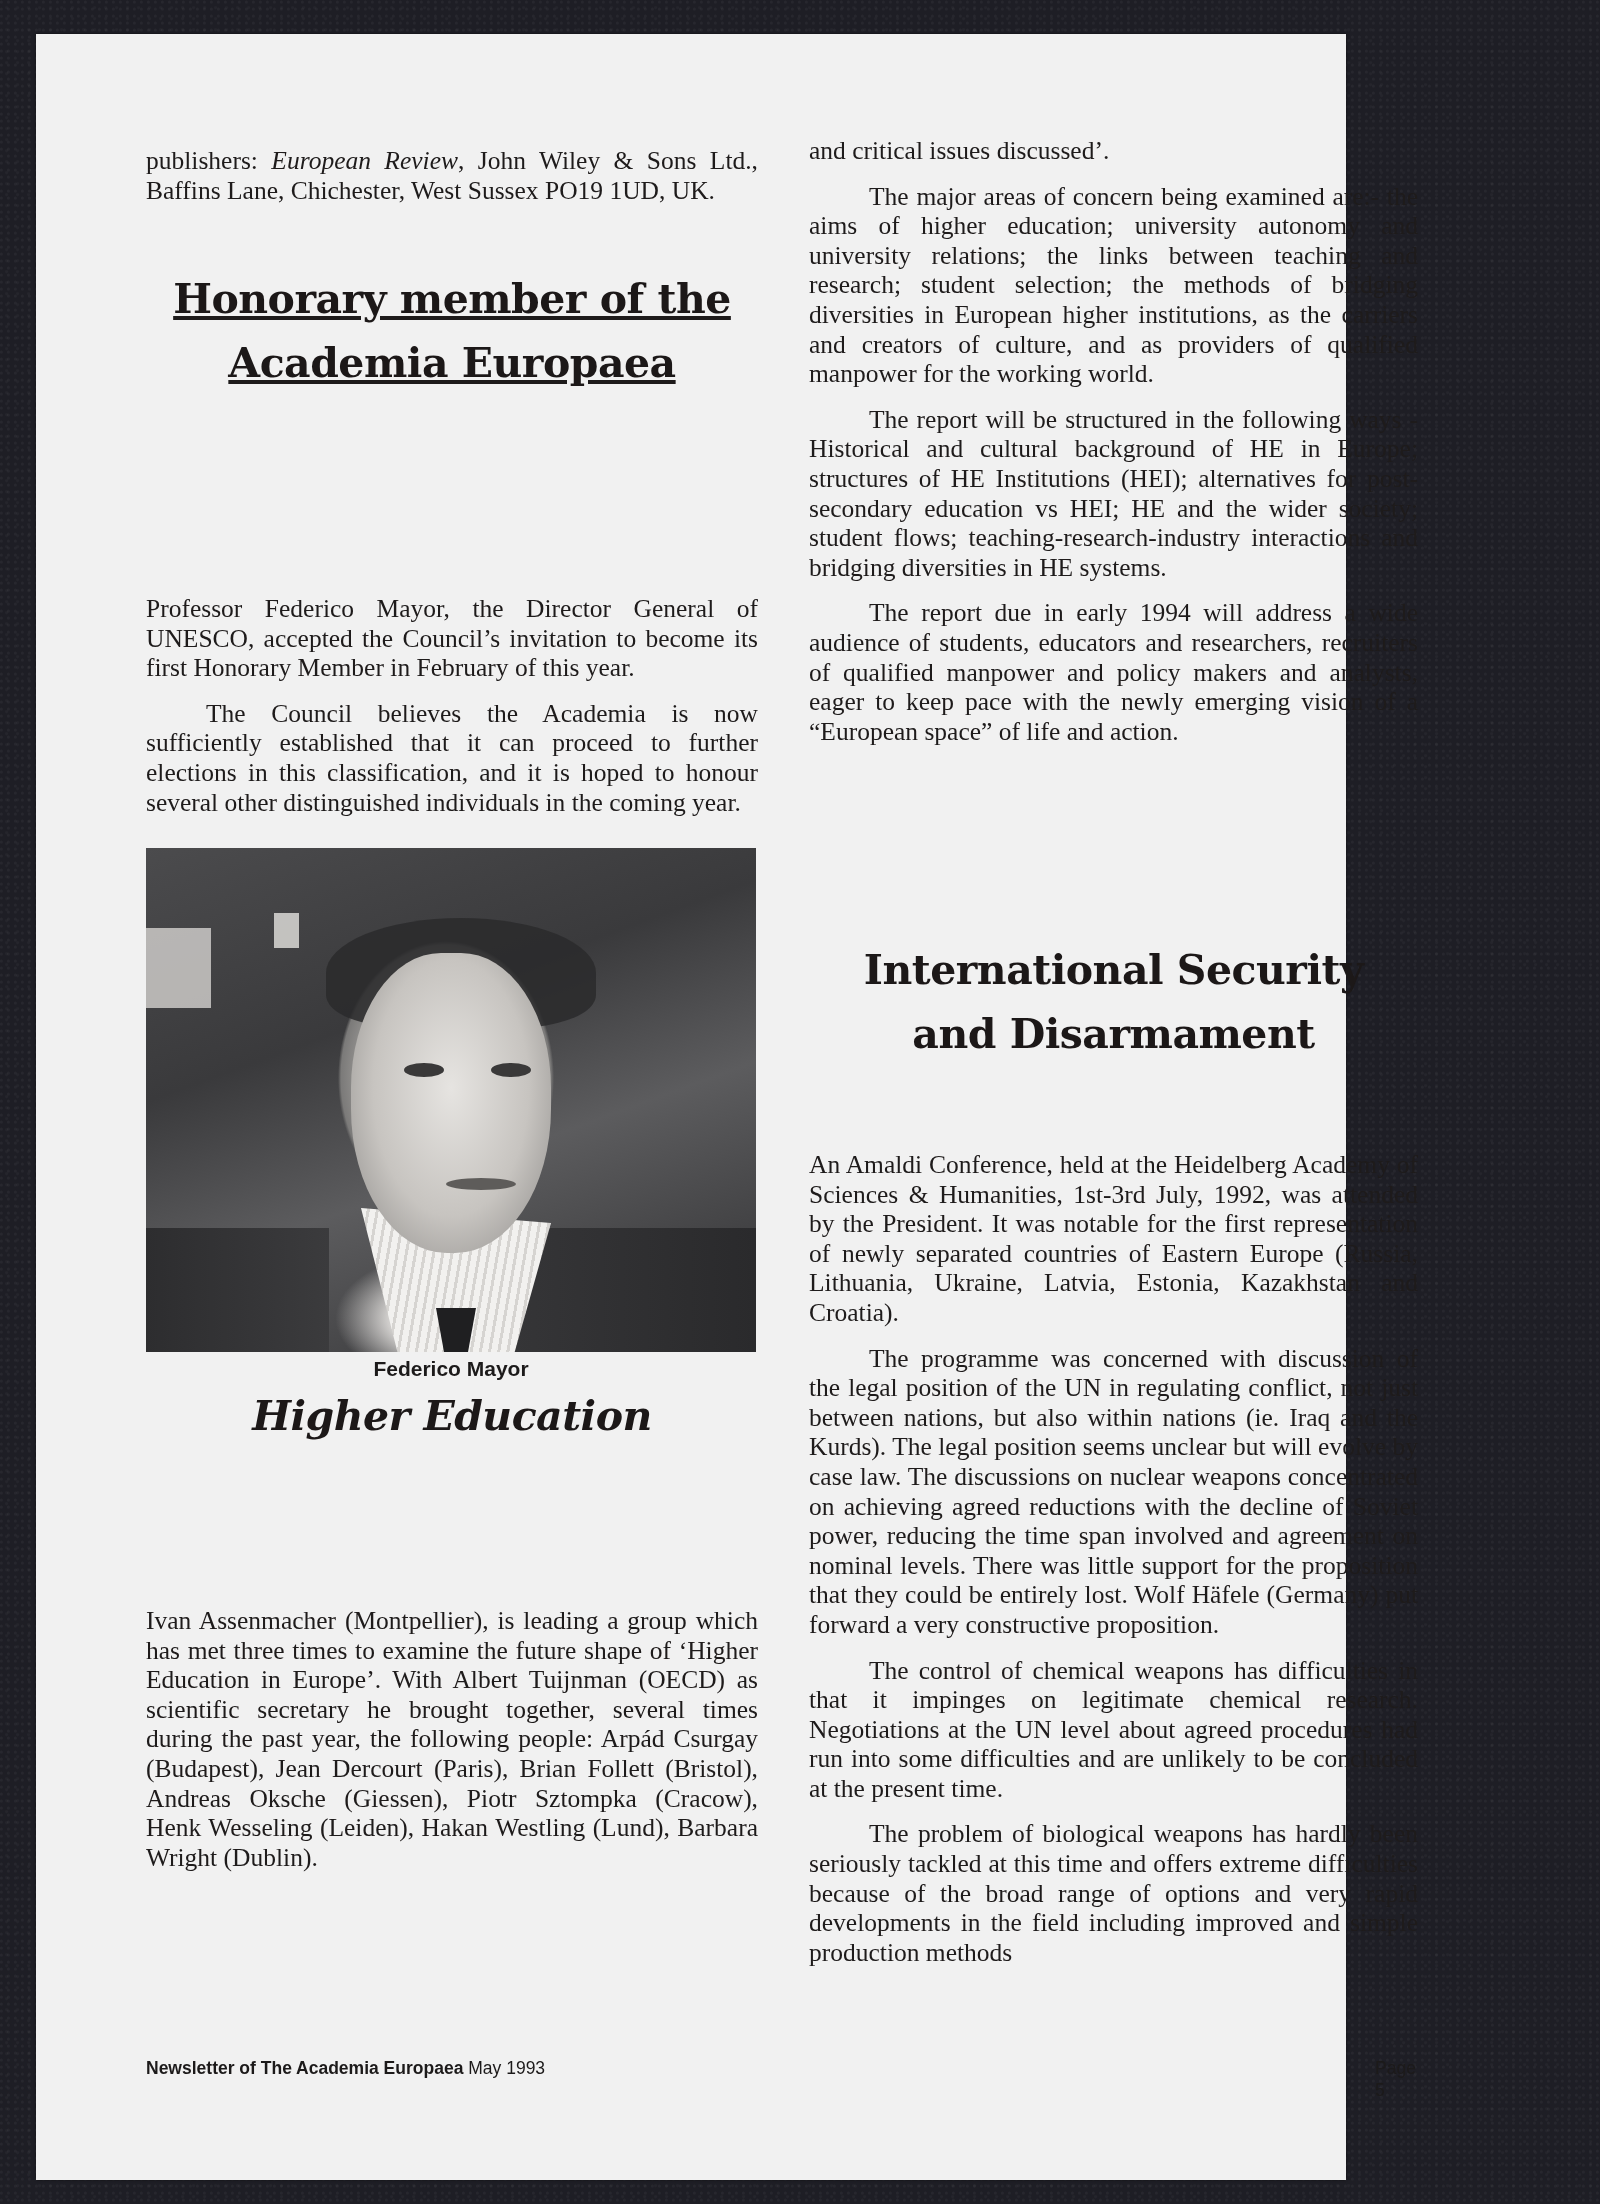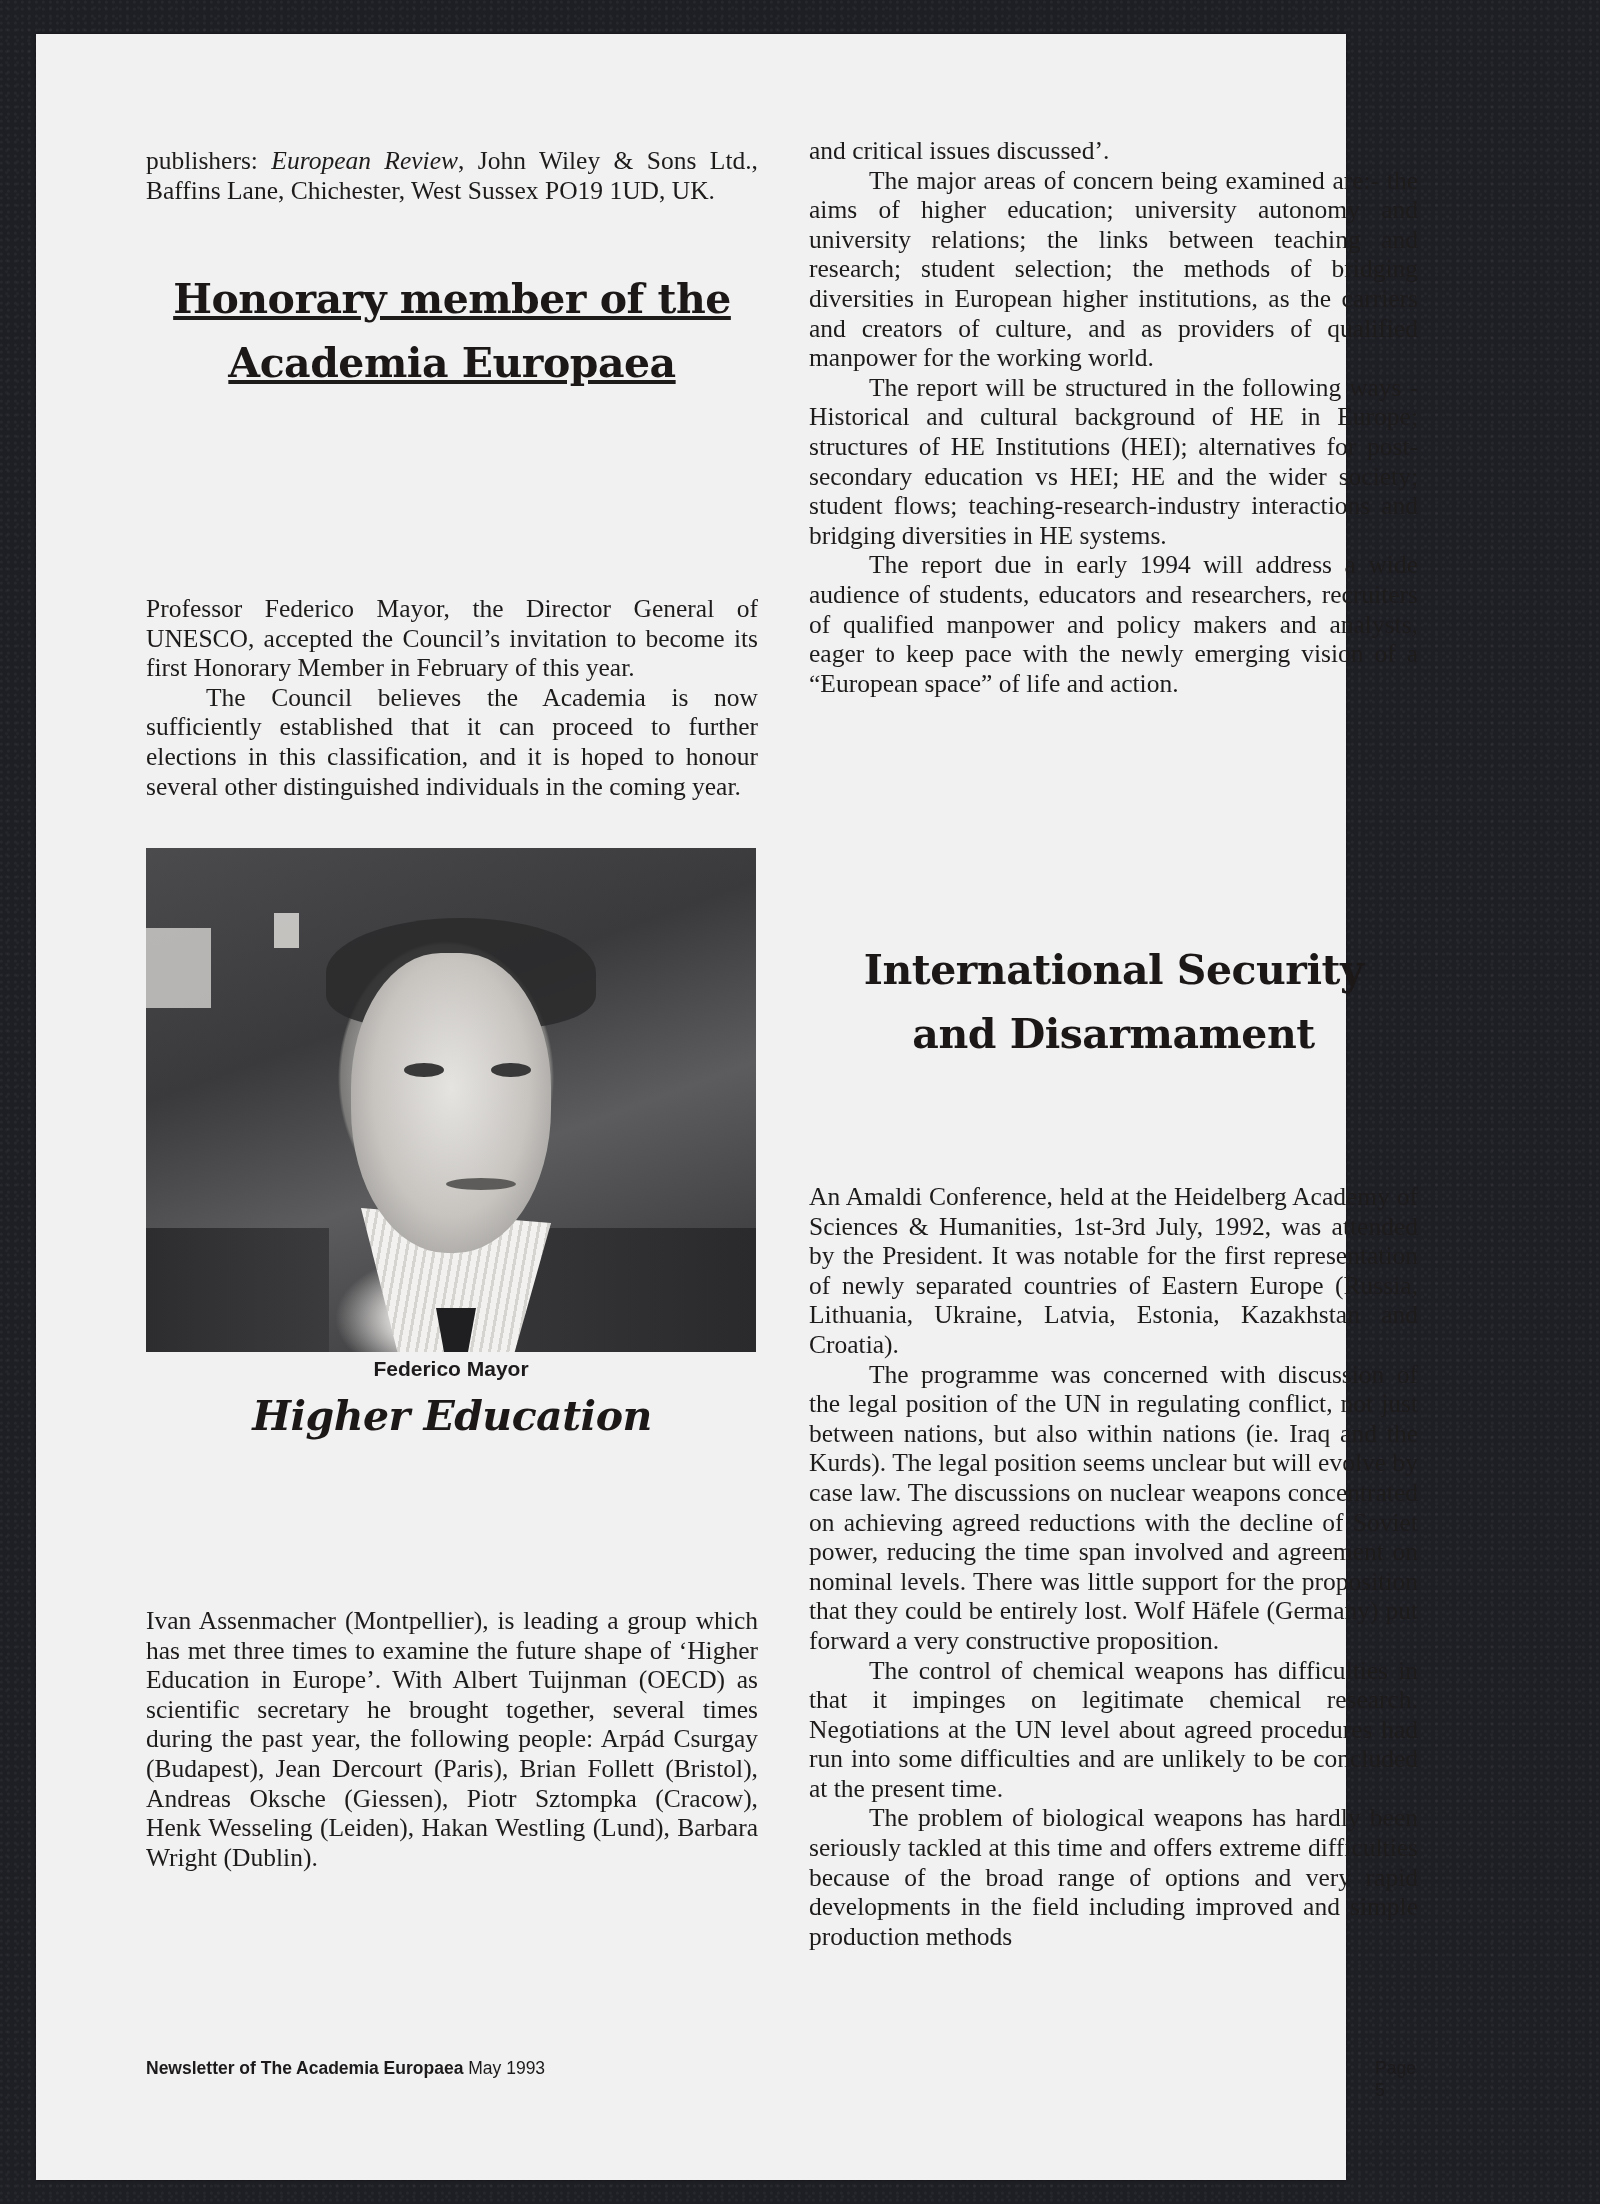--- a/index.html
+++ b/index.html
@@ -31,21 +31,21 @@
     }
     .col-left { left: 110px; width: 612px; }
     .col-right { left: 773px; width: 609px; }
 
     .body-text {
       font-size: 25.5px;
       line-height: 29.6px;
       text-align: justify;
       margin: 0;
     }
-    .body-text.indent { text-indent: 60px; }
+    .body-text.indent { text-indent: 60px; margin-top: 16px; }
     .body-text .em { font-style: italic; }
 
     .heading {
       font-family: "DejaVu Serif", "Liberation Serif", serif;
       font-weight: bold;
       font-size: 41px;
       line-height: 64px;
       text-align: center;
       margin: 0;
       letter-spacing: -0.5px;
@@ -172,21 +172,21 @@
       <p class="body-text indent">The major areas of concern being examined are:- the aims of higher education; university autonomy and university relations; the links between teaching and research; student selection; the methods of bridging diversities in European higher institutions, as the carriers and creators of culture, and as providers of qualified manpower for the working world.</p>
       <p class="body-text indent">The report will be structured in the following ways - Historical and cultural background of HE in Europe; structures of HE Institutions (HEI); alternatives for post-secondary education vs HEI; HE and the wider society; student flows; teaching-research-industry interactions and bridging diversities in HE systems.</p>
       <p class="body-text indent">The report due in early 1994 will address a wide audience of students, educators and researchers, recruiters of qualified manpower and policy makers and analysts, eager to keep pace with the newly emerging vision of a “European space” of life and action.</p>
     </div>
 
     <div style="position:absolute; top:904px; width:609px;">
       <h2 class="heading">International Security</h2>
       <h2 class="heading">and Disarmament</h2>
     </div>
 
-    <div style="position:absolute; top:1148px; width:609px;">
+    <div style="position:absolute; top:1116px; width:609px;">
       <p class="body-text">An Amaldi Conference, held at the Heidelberg Academy of Sciences &amp; Humanities, 1st-3rd July, 1992, was attended by the President. It was notable for the first representation of newly separated countries of Eastern Europe (Russia, Lithuania, Ukraine, Latvia, Estonia, Kazakhstan and Croatia).</p>
       <p class="body-text indent">The programme was concerned with discussion of the legal position of the UN in regulating conflict, not just between nations, but also within nations (ie. Iraq and the Kurds). The legal position seems unclear but will evolve by case law. The discussions on nuclear weapons concentrated on achieving agreed reductions with the decline of Soviet power, reducing the time span involved and agreement on nominal levels. There was little support for the proposition that they could be entirely lost. Wolf Häfele (Germany) put forward a very constructive proposition.</p>
       <p class="body-text indent">The control of chemical weapons has difficulties in that it impinges on legitimate chemical research. Negotiations at the UN level about agreed procedures had run into some difficulties and are unlikely to be concluded at the present time.</p>
       <p class="body-text indent">The problem of biological weapons has hardly been seriously tackled at this time and offers extreme difficulties because of the broad range of options and very rapid developments in the field including improved and simple production methods</p>
     </div>
   </div>
 
   <div class="footer footer-left">
     <span class="bold">Newsletter of The Academia Europaea</span>
     <span>May 1993</span>

